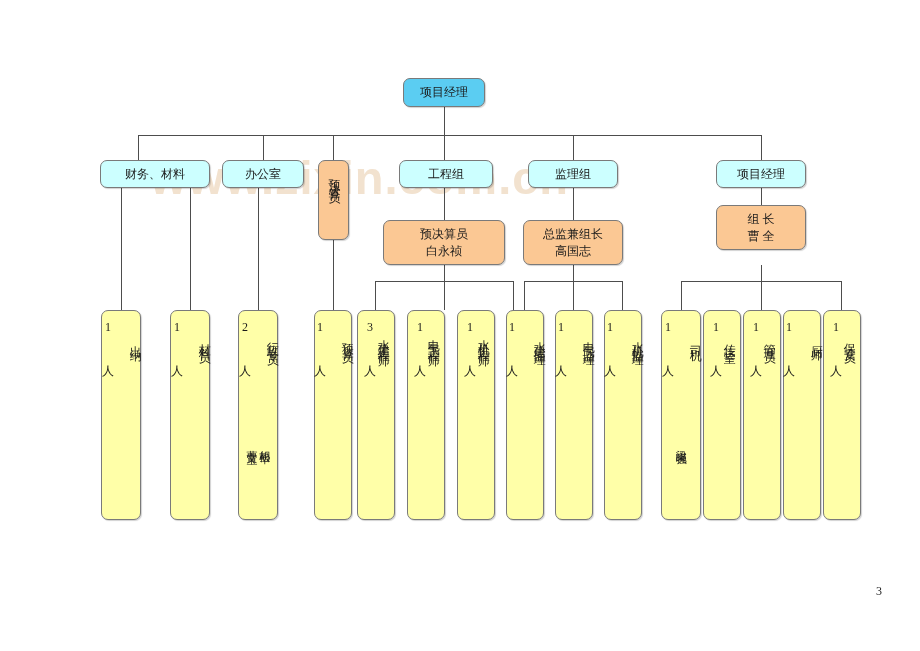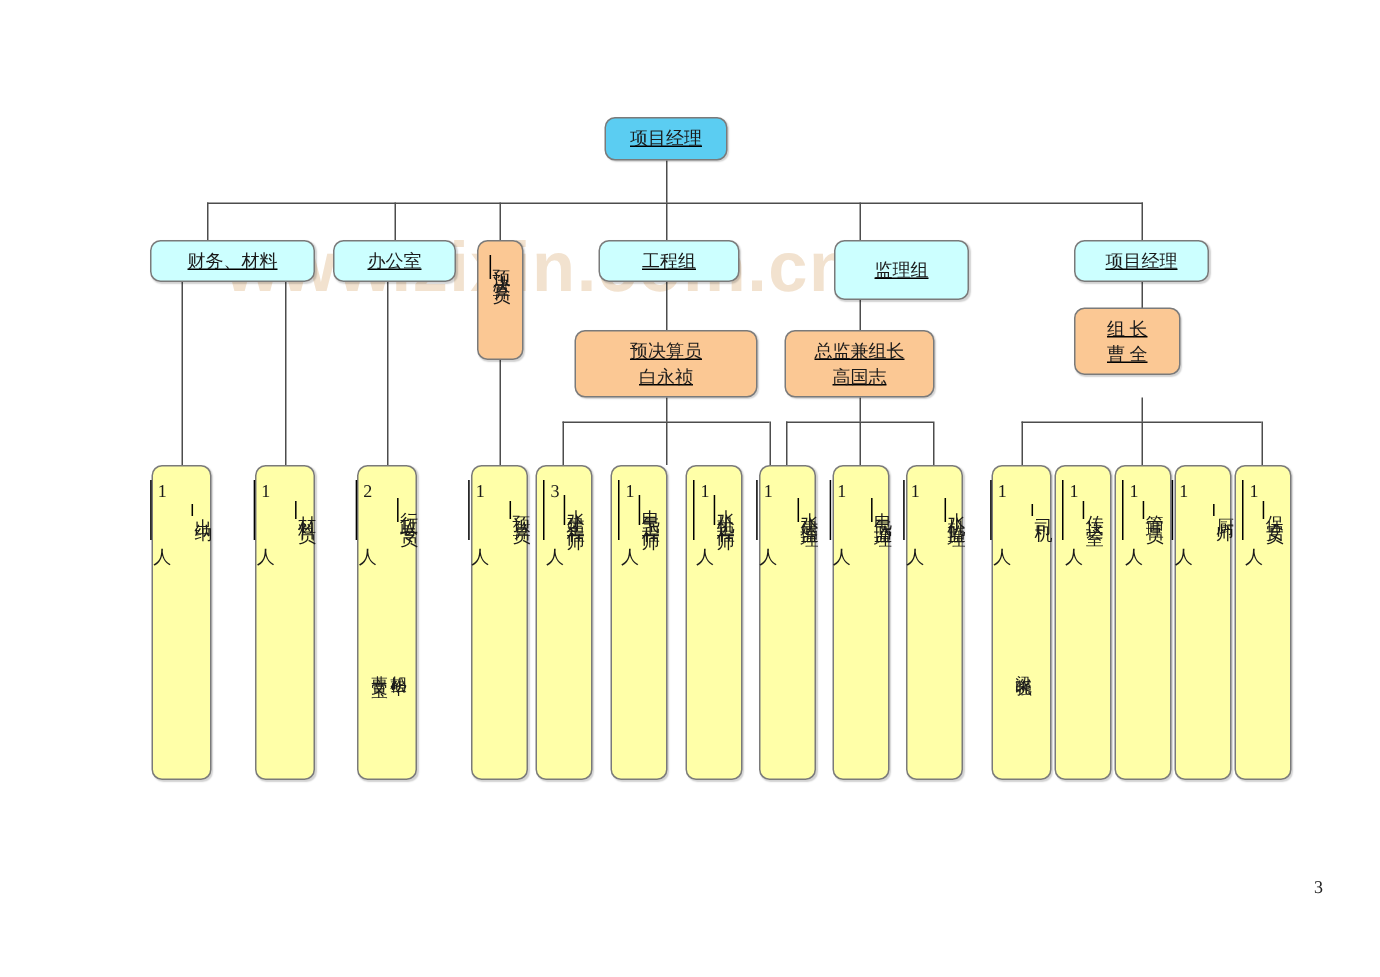--- a/index.html
+++ b/index.html
@@ -47,21 +47,20 @@
     position: absolute;
     box-sizing: border-box;
     border: 1px solid #7a7a7a;
     border-radius: 7px;
     display: flex;
     align-items: center;
     justify-content: center;
     text-align: center;
     z-index: 3;
     box-shadow: 1px 1px 1px rgba(0,0,0,0.18);
-    text-decoration: underline;
   }
   .node .txt {
     font-size: 12px;
     color: #1a1a1a;
     line-height: 1.35;
     white-space: pre-line;
   }
 
   .node.cyan-strong { background: #5bcdf2; }
   .node.cyan-light  { background: #ccffff; }
@@ -160,37 +159,37 @@
   <div class="node orange vert" style="left:318px; top:160px; width:31px; height:80px;">
     <div class="vcols">
       <div class="vcol">预决算员</div>
     </div>
   </div>
 
   <div class="node cyan-light" style="left:399px; top:160px; width:94px; height:28px;">
     <span class="txt">工程组</span>
   </div>
 
-  <div class="node cyan-light" style="left:556px; top:160px; width:90px; height:40px;">
+  <div class="node cyan-light" style="left:528px; top:160px; width:90px; height:28px;">
     <span class="txt">监理组</span>
   </div>
 
   <div class="node cyan-light" style="left:716px; top:160px; width:90px; height:28px;">
     <span class="txt">项目经理</span>
   </div>
 
   <div class="node orange" style="left:383px; top:220px; width:122px; height:45px;">
     <span class="txt"><span>预决算员</span><br><span>白永祯</span></span>
   </div>
 
   <div class="node orange" style="left:523px; top:220px; width:100px; height:45px;">
     <span class="txt"><span>总监兼组长</span><br><span>高国志</span></span>
   </div>
 
-  <div class="node orange" style="left:716px; top:205px; width:71px; height:45px;">
+  <div class="node orange" style="left:716px; top:205px; width:90px; height:45px;">
     <span class="txt"><span>组  长</span><br><span>曹  全</span></span>
   </div>
 
   <div class="node yellow vert" style="left:101px; top:310px; width:40px; height:210px;">
     <div class="vcols">
       <div class="vcol"><span>出纳</span><br><br><span>1 人</span></div>
     </div>
   </div>
 
   <div class="node yellow vert" style="left:170px; top:310px; width:40px; height:210px;">

